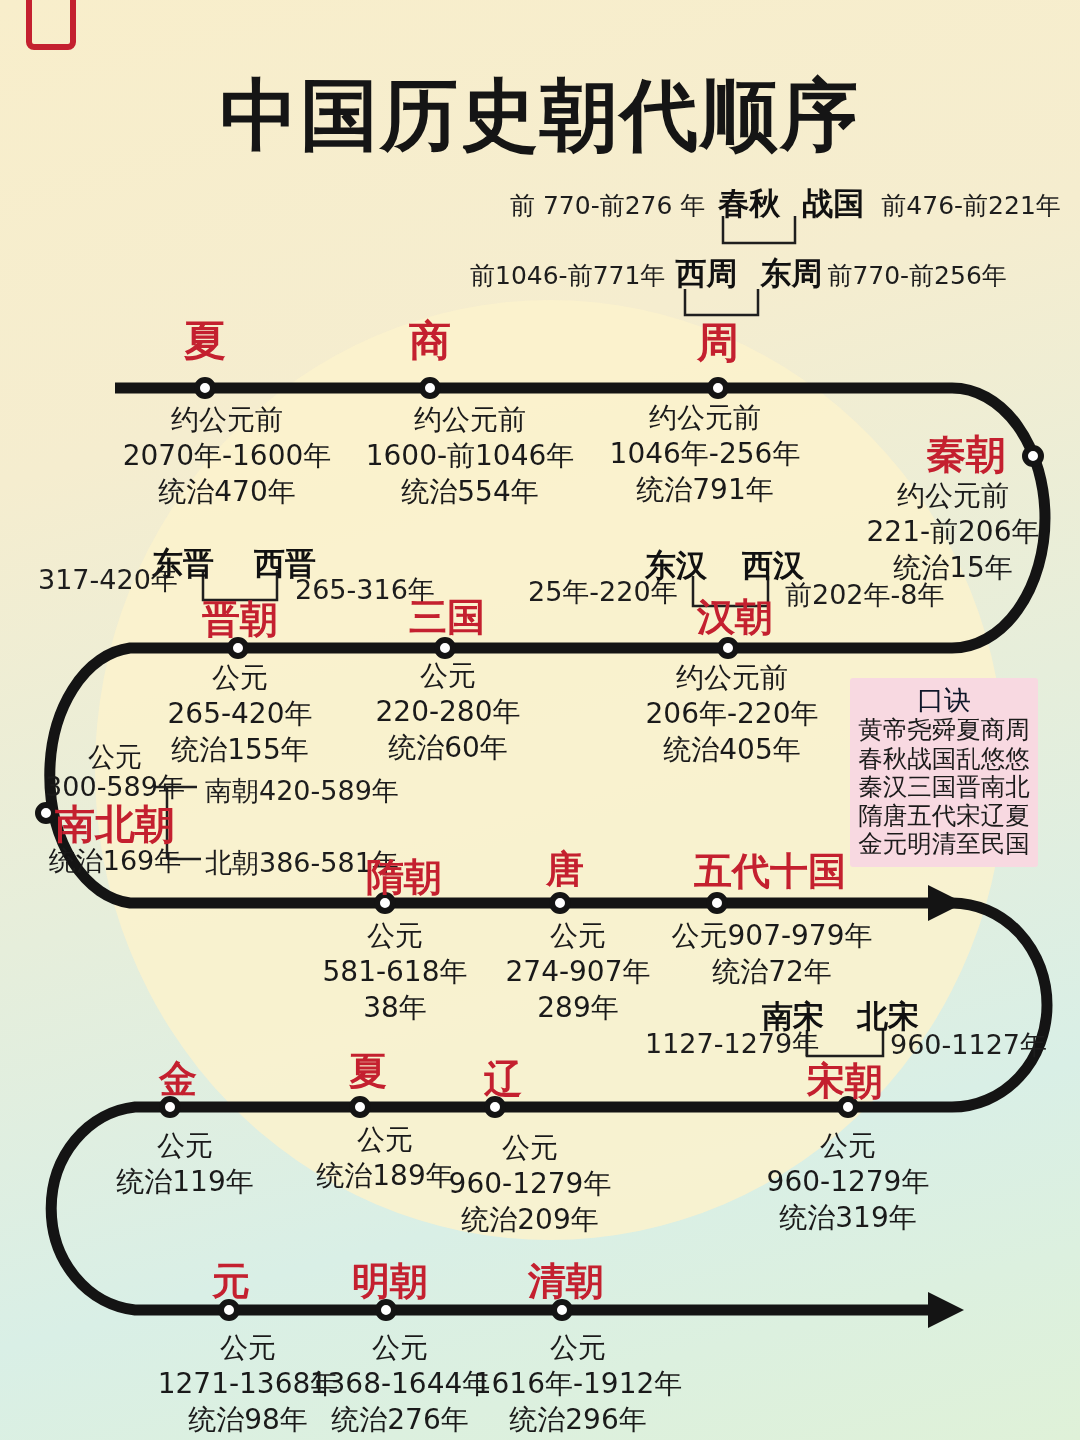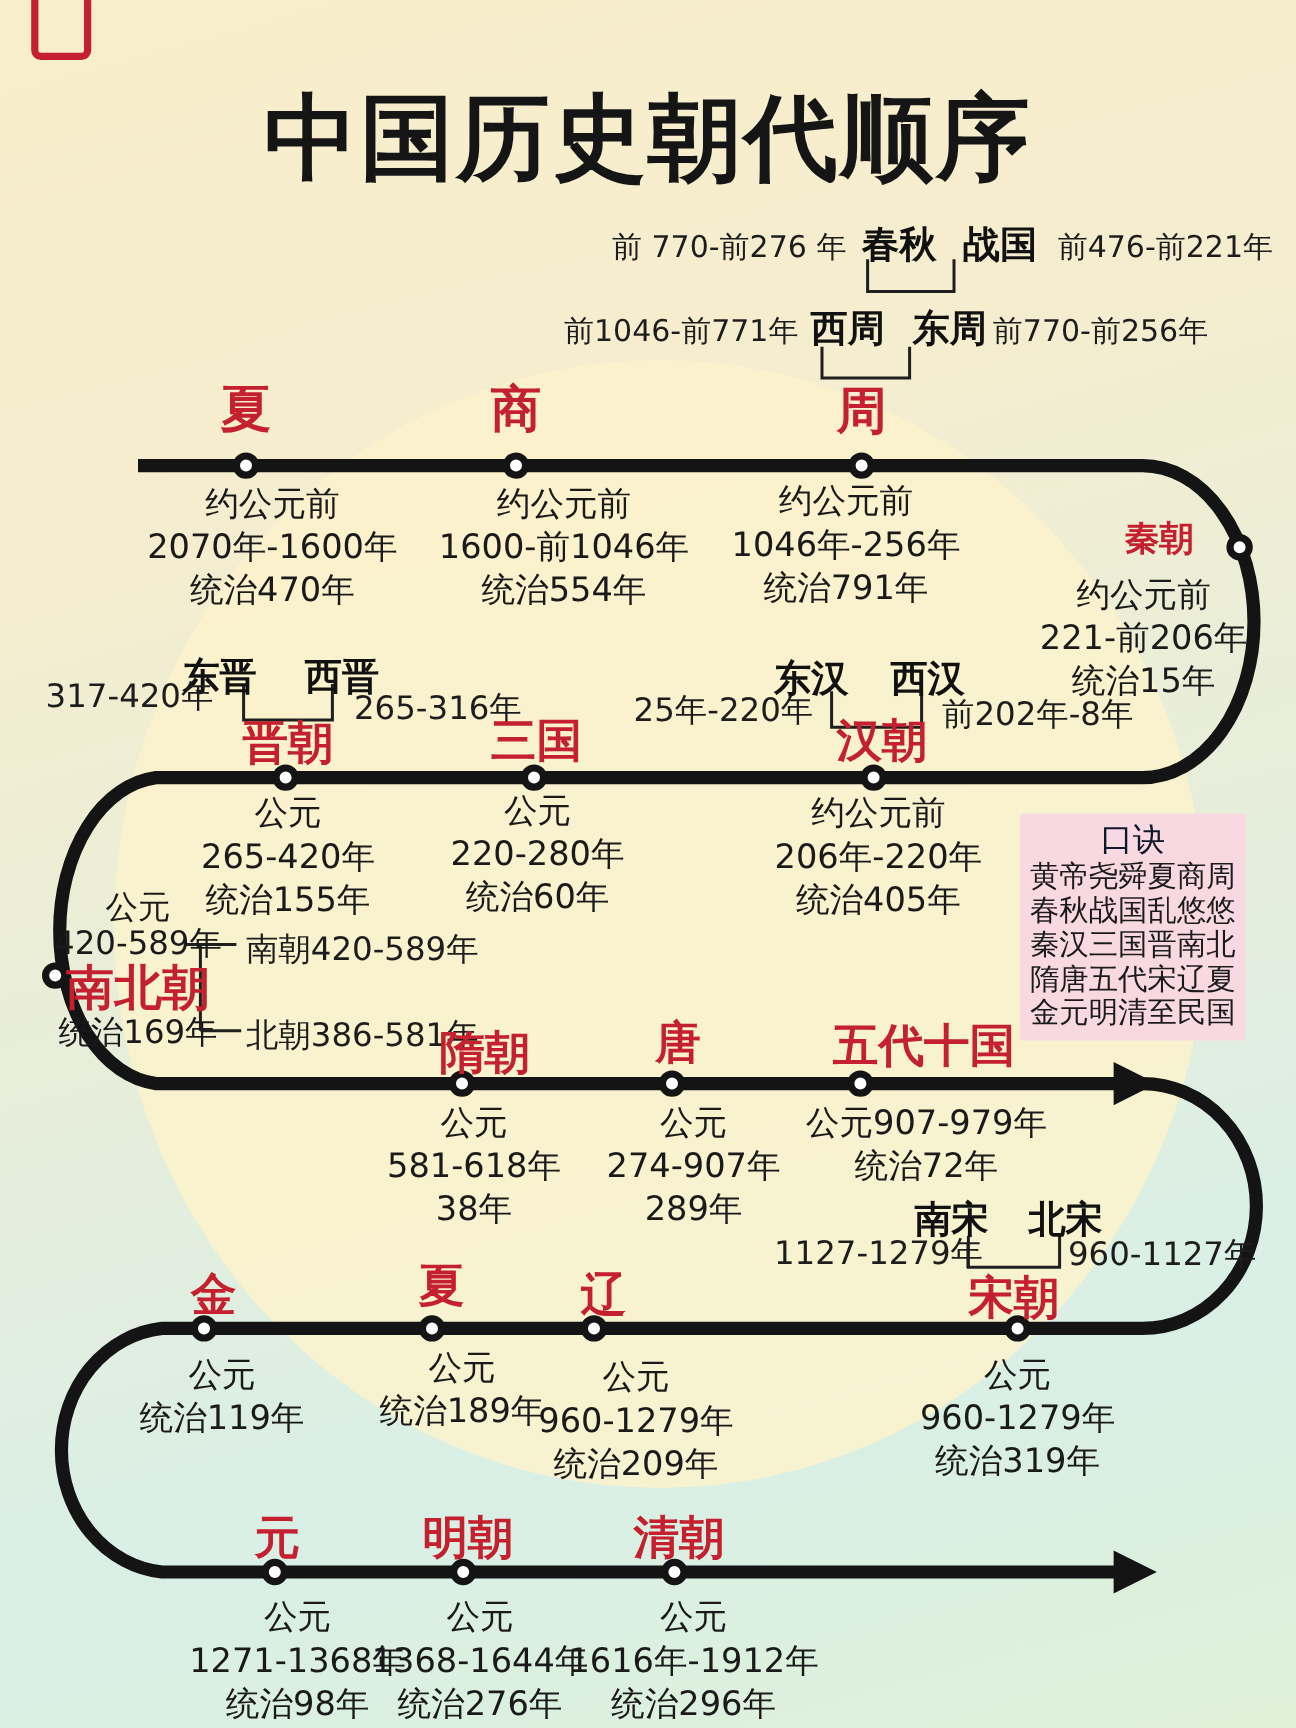--- a/index.html
+++ b/index.html
@@ -9,21 +9,21 @@
       background:linear-gradient(165deg,#f8eecb 0%,#f5edcf 28%,#e6eedb 55%,#d9efe6 78%,#dff1d8 100%);}
   .bg-circle{position:absolute;left:95px;top:300px;width:910px;height:940px;border-radius:50%;
       background:#fbf2cd;opacity:.85;}
   .title{position:absolute;left:0;top:64px;width:100%;text-align:center;
       font-size:78px;font-weight:900;letter-spacing:2px;color:#151515;white-space:nowrap;}
   .corner-badge{position:absolute;left:26px;top:-14px;width:38px;height:52px;
       border:6px solid #c4202f;border-radius:8px;background:transparent;}
   svg.lines{position:absolute;left:0;top:0;}
   .dyn-label{position:absolute;transform:translateX(-50%);font-weight:800;color:#c4202f;
       white-space:nowrap;line-height:1;}
-  .fs42{font-size:42px;} .fs40{font-size:29px;} .fs38{font-size:38px;}
+  .fs42{font-size:42px;} .fs40{font-size:40px;} .fs38{font-size:38px;}
   .dyn-dates{position:absolute;transform:translateX(-50%);text-align:center;
       font-size:28px;line-height:36px;white-space:nowrap;color:#1a1a1a;}
   .ann-row{position:absolute;display:flex;align-items:baseline;white-space:nowrap;}
   .ann-date{font-size:25px;color:#1d1d1d;}
   .ann-label{font-size:31px;font-weight:800;color:#111;}
   .ann-date-abs{position:absolute;font-size:27px;color:#1d1d1d;white-space:nowrap;}
   .nbc-col{position:absolute;transform:translateX(-50%);text-align:center;white-space:nowrap;
       font-size:27px;line-height:30px;color:#1a1a1a;}
   .nbc-name{color:#c4202f;font-weight:800;font-size:40px;line-height:44px;}
   .mnemonic{position:absolute;left:850px;top:678px;width:188px;background:#f8d9e1;
@@ -156,21 +156,21 @@
 
 <div class="dyn-label fs38" style="left:735px;top:598px">汉朝</div>
 <div class="dyn-dates" style="left:732px;top:660px">
   <div>约公元前</div>
   <div>206年-220年</div>
   <div>统治405年</div>
 </div>
 
 <div class="nbc-col" style="left:115px;top:742px">
   <div>公元</div>
-  <div>420-589年</div>
+  <div>300-589年</div>
   <div class="nbc-name">南北朝</div>
   <div>统治169年</div>
 </div>
 
 <div class="dyn-label fs38" style="left:404px;top:858px">隋朝</div>
 <div class="dyn-dates" style="left:395px;top:918px">
   <div>公元</div>
   <div>581-618年</div>
   <div>38年</div>
 </div>

